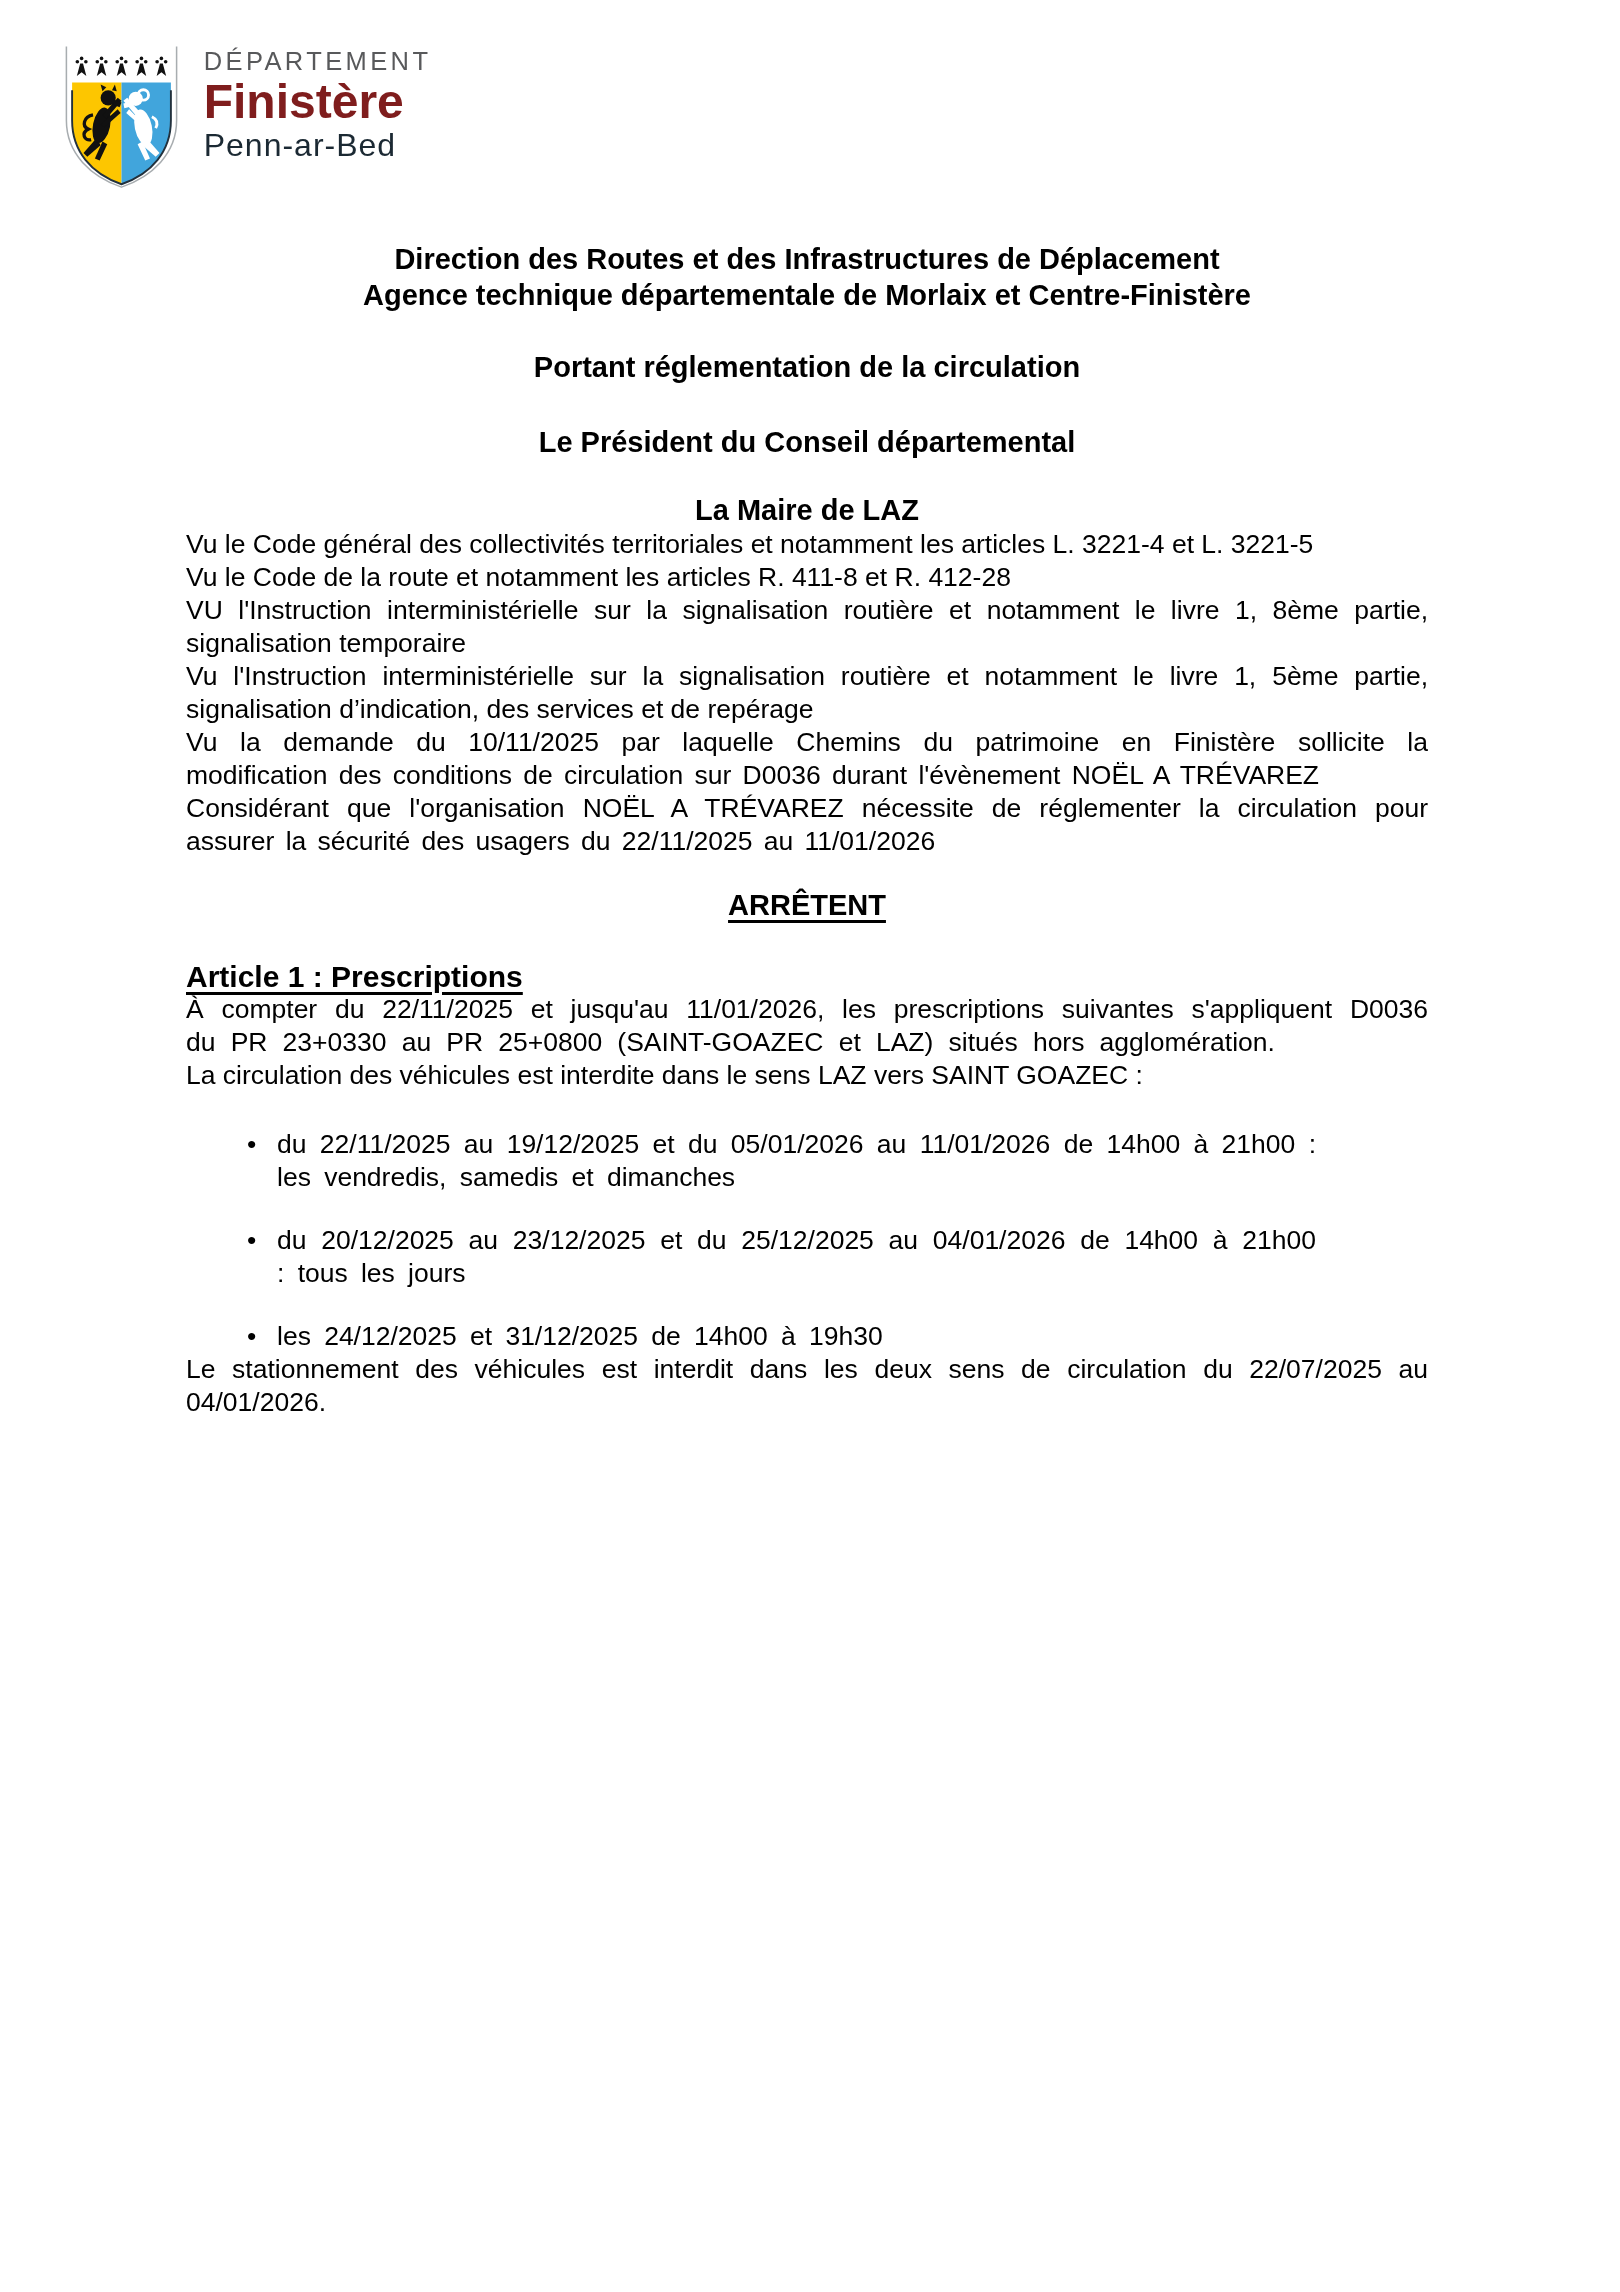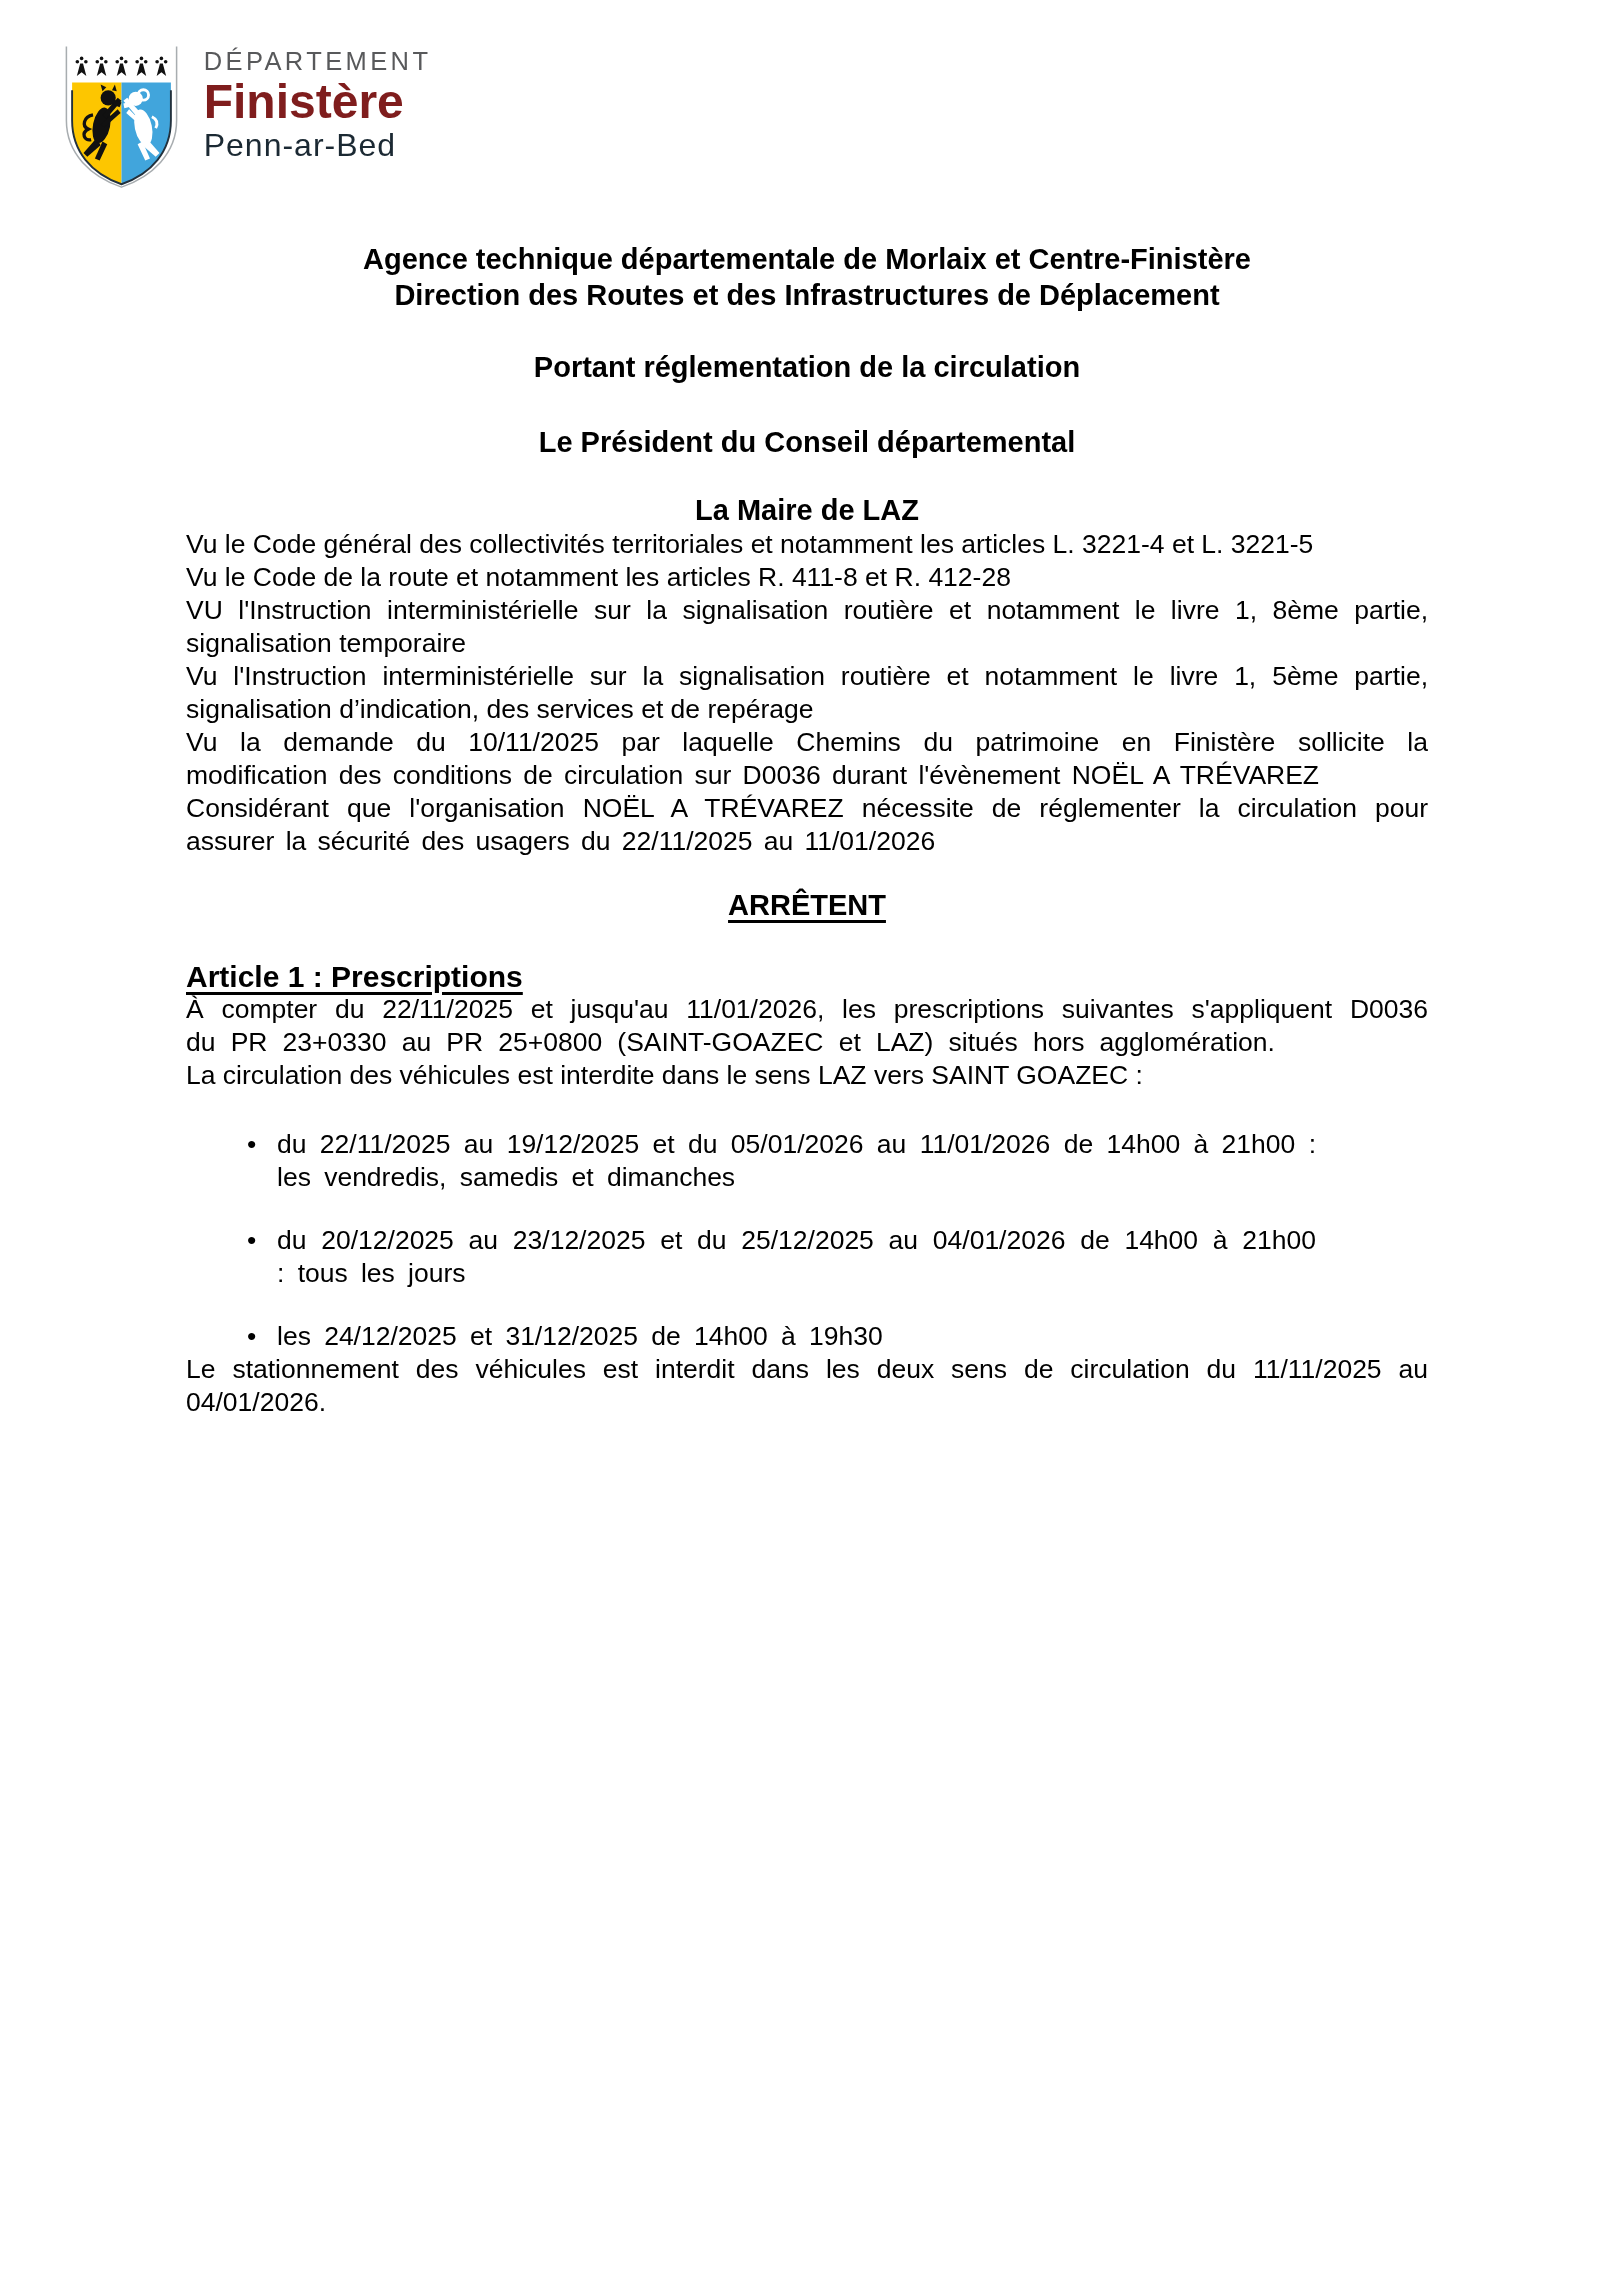--- a/index.html
+++ b/index.html
@@ -139,22 +139,22 @@
     <div class="logo-text">
       <div class="logo-dept">DÉPARTEMENT</div>
       <div class="logo-fin">Finistère</div>
       <div class="logo-pen">Penn-ar-Bed</div>
     </div>
   </div>
 
   <div class="content">
 
     <div class="h-pair">
+      <div class="hd">Direction des Routes et des Infrastructures de Déplacement</div>
       <div class="hd">Agence technique départementale de Morlaix et Centre-Finistère</div>
-      <div class="hd">Direction des Routes et des Infrastructures de Déplacement</div>
     </div>
     <div class="hd hd-subj">Portant réglementation de la circulation</div>
     <div class="hd hd-auth1">Le Président du Conseil départemental</div>
     <div class="hd hd-auth2">La Maire de LAZ</div>
 
     <p class="body mt-p1">Vu le Code général des collectivités territoriales et notamment les articles L. 3221-4 et L. 3221-5</p>
     <p class="body mt-p2">Vu le Code de la route et notamment les articles R. 411-8 et R. 412-28</p>
     <p class="body mt-p3">VU l'Instruction interministérielle sur la signalisation routière et notamment le livre 1, 8ème partie, signalisation temporaire</p>
     <p class="body mt-p4">Vu l'Instruction interministérielle sur la signalisation routière et notamment le livre 1, 5ème partie, signalisation d’indication, des services et de repérage</p>
     <p class="body mt-p5 wide">Vu la demande  du 10/11/2025 par laquelle Chemins du patrimoine en Finistère sollicite la modification des conditions de circulation sur D0036 durant l'évènement NOËL A TRÉVAREZ</p>
@@ -166,19 +166,19 @@
 
     <p class="body mt-p7 wide-xl">À compter du 22/11/2025 et jusqu'au 11/01/2026, les prescriptions suivantes s'appliquent D0036 du PR 23+0330 au PR 25+0800 (SAINT-GOAZEC et LAZ) situés hors agglomération.</p>
     <p class="body mt-p8">La circulation des véhicules est interdite dans le sens LAZ vers SAINT GOAZEC :</p>
 
     <ul class="rules">
       <li>du 22/11/2025 au 19/12/2025 et du 05/01/2026 au 11/01/2026 de 14h00 à 21h00 : les vendredis, samedis et dimanches</li>
       <li>du 20/12/2025 au 23/12/2025 et du 25/12/2025 au 04/01/2026 de 14h00 à 21h00 : tous les jours</li>
       <li>les 24/12/2025 et 31/12/2025 de 14h00 à 19h30</li>
     </ul>
 
-    <p class="body mt-p9 wide">Le stationnement des véhicules est interdit dans les deux sens de circulation du 11/11/2025 au 04/01/2026.</p>
+    <p class="body mt-p9 wide">Le stationnement des véhicules est interdit dans les deux sens de circulation du 22/07/2025 au 04/01/2026.</p>
   </div>
 
   <div class="page-footer">Page 1 sur 3</div>
 
 </div>
 
 
 </body></html>

